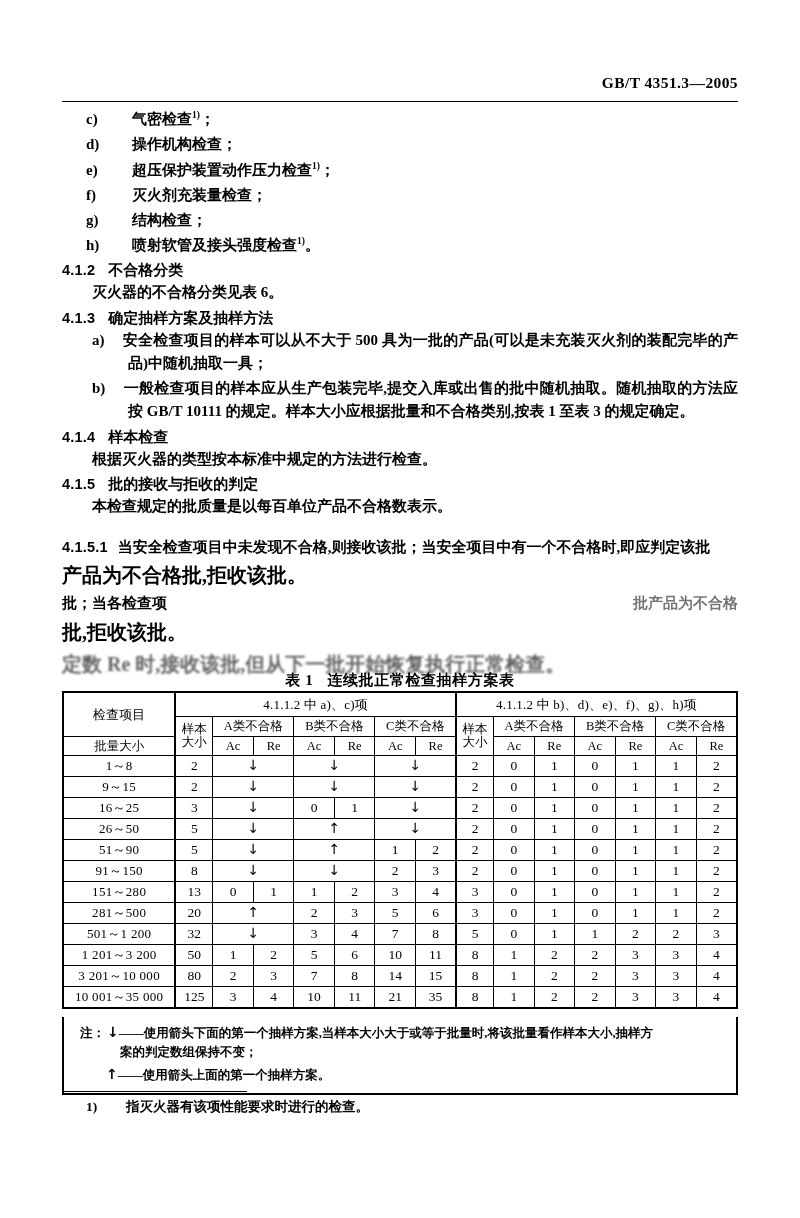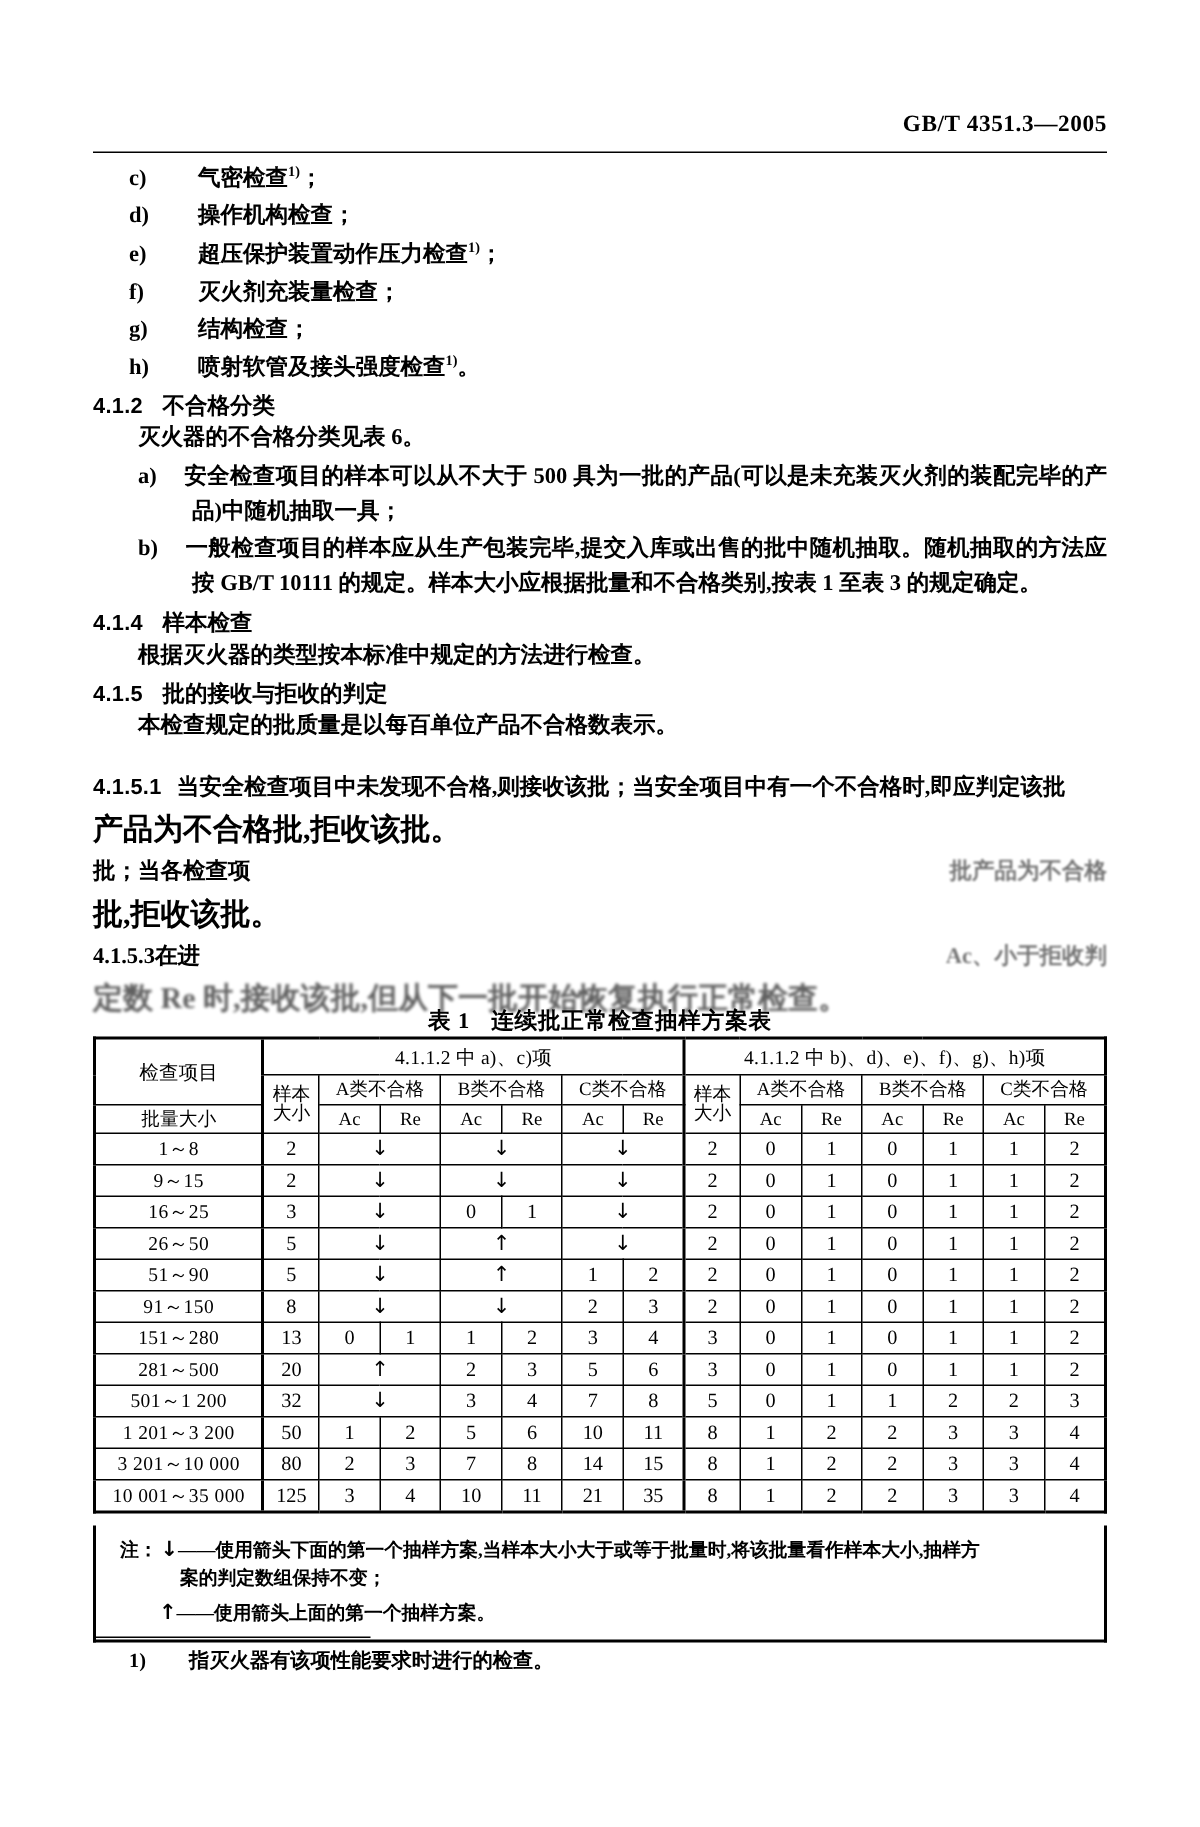--- a/index.html
+++ b/index.html
@@ -304,20 +304,24 @@
         <span class="list-text"><span>喷射软管及接头强度检查</span><sup class="fn">1)</sup><span>。</span></span>
       </li>
     </ul>
 
     <div class="clause-head">
       <span class="clause-num">4.1.2</span>
       <span class="clause-title">不合格分类</span>
     </div>
     <div class="para">灭火器的不合格分类见表 6。</div>
 
+    <div class="clause-head">
+      <span class="clause-num">4.1.3</span>
+      <span class="clause-title">确定抽样方案及抽样方法</span>
+    </div>
     <div class="para indent-sub">
       <span>a)</span>
       <span style="display:inline-block;width:14px"></span><span>安全检查项目的样本可以从不大于 500 具为一批的产品(可以是未充装灭火剂的装配完毕的产品)中随机抽取一具；</span>
     </div>
     <div class="para indent-sub">
       <span>b)</span>
       <span style="display:inline-block;width:14px"></span><span>一般检查项目的样本应从生产包装完毕,提交入库或出售的批中随机抽取。随机抽取的方法应按 GB/T 10111 的规定。样本大小应根据批量和不合格类别,按表 1 至表 3 的规定确定。</span>
     </div>
 
     <div class="clause-head">
@@ -336,24 +340,20 @@
       <span class="cnum">4.1.5.1</span><span>当安全检查项目中未发现不合格,则接收该批；当安全项目中有一个不合格时,即应判定该批</span>
     </div>
     <div class="cont-line">产品为不合格批,拒收该批。</div>
 
     <div class="split-line">
       <span>批；当各检查项</span>
       <span class="faded">批产品为不合格</span>
     </div>
     <div class="cont-line">批,拒收该批。</div>
 
-    <div class="split-line">
-      <span><span class="cnum">4.1.5.3</span><span>在进</span></span>
-      <span class="faded">Ac、小于拒收判</span>
-    </div>
     <div class="cont-line heavy-faded">定数 Re 时,接收该批,但从下一批开始恢复执行正常检查。</div>
 
   </div>
 
   <div class="table-caption">
     <span>表 1</span><span style="display:inline-block;width:14px"></span><span>连续批正常检查抽样方案表</span>
   </div>
 
   <table class="sample-table">
     <colgroup>

